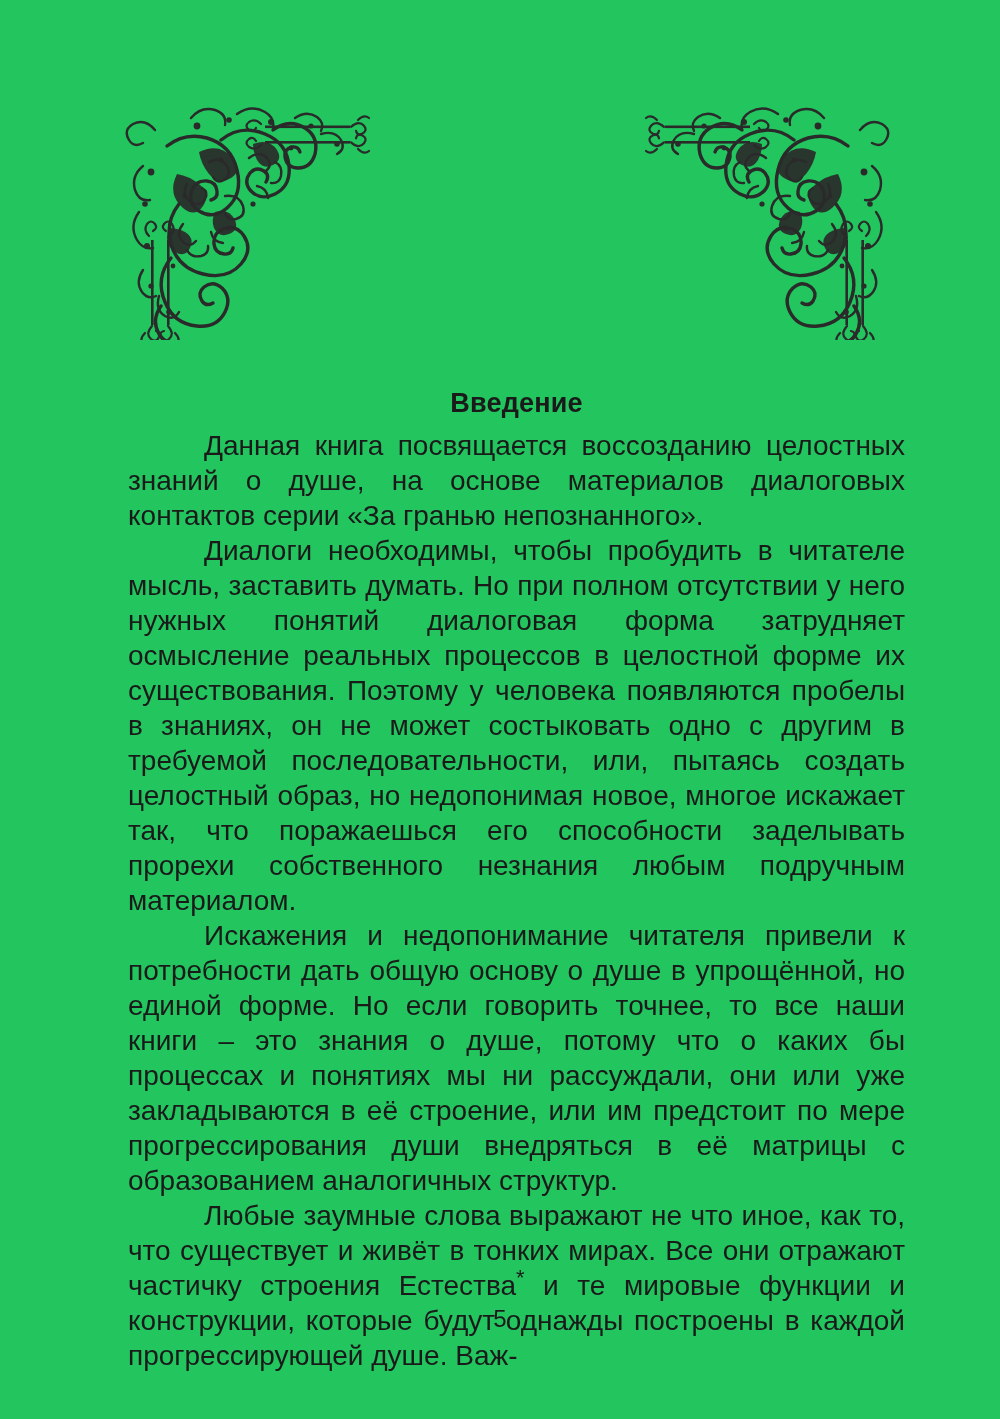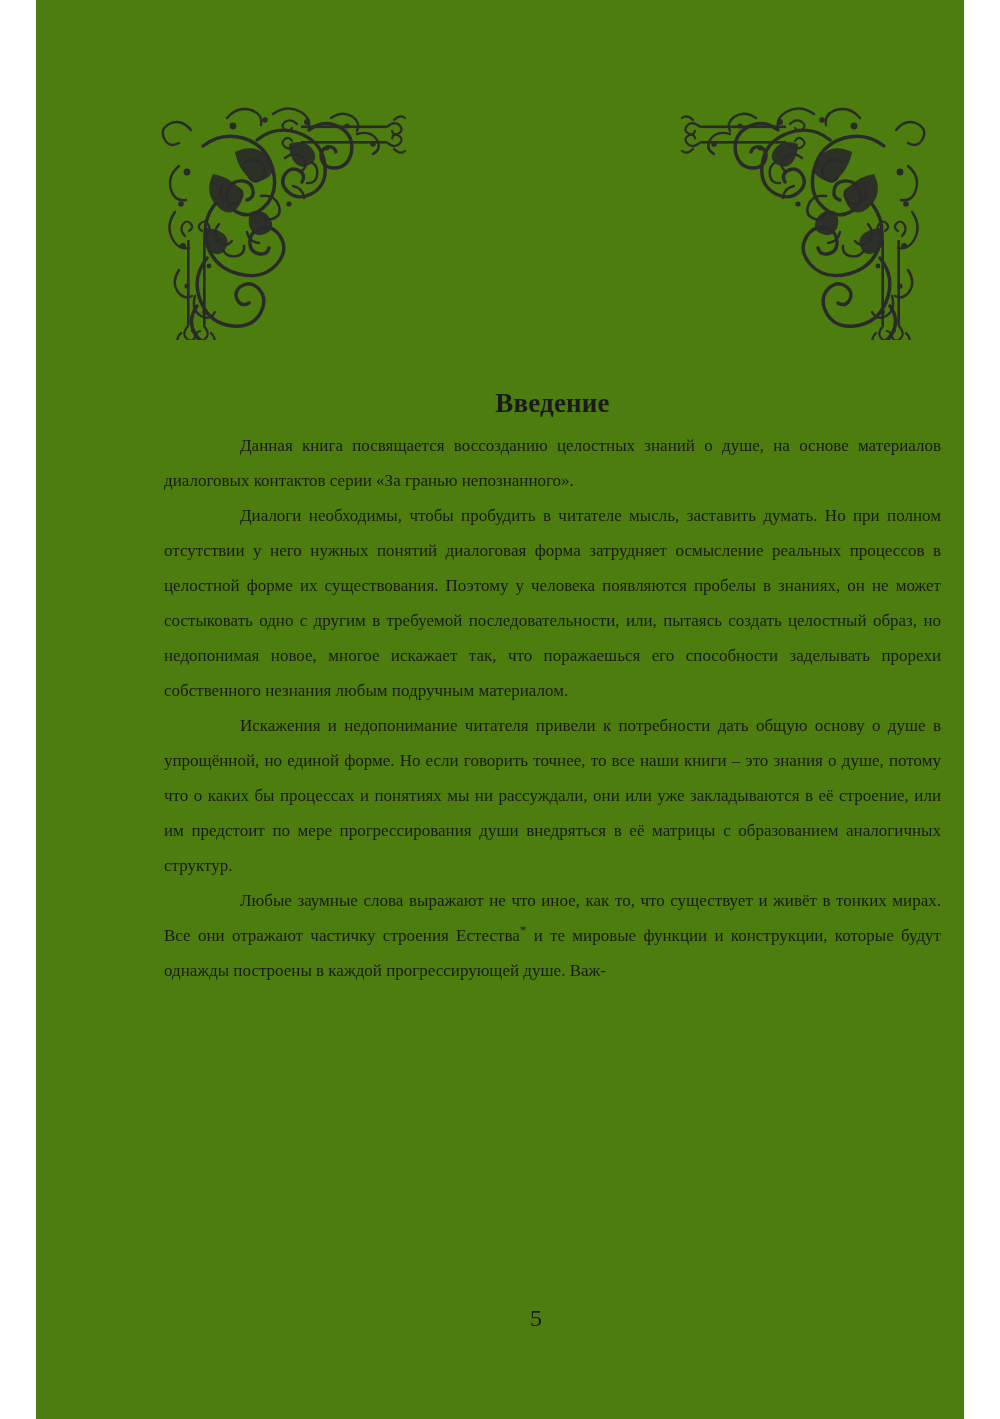--- a/index.html
+++ b/index.html
@@ -3,26 +3,26 @@
 <meta charset="utf-8">
 <title>Введение</title>
 <style>
   html, body {
     margin: 0;
     padding: 0;
     background: #ffffff;
   }
   .page {
     position: relative;
-    width: 928px;
+    width: 1000px;
     height: 1419px;
     margin: 0 auto;
-    background: #4d7c0f;
+    background: #22c55e;
     overflow: hidden;
-    font-family: Liberation Serif, serif;
+    font-family: Liberation Sans, sans-serif;
     color: #1a1a1a;
   }
 
   
   .ornament {
     position: absolute;
     width: 250px;
     height: 240px;
     pointer-events: none;
   }
@@ -42,21 +42,21 @@
     letter-spacing: 0.2px;
     line-height: 1.2;
   }
 
   
   .body-text {
     position: absolute;
     left: 128px;
     top: 428px;
     width: 777px;
-    font-size: 17px;
+    font-size: 28px;
     line-height: 35px;
     text-align: justify;
     text-justify: inter-word;
     hyphens: manual;
   }
   .body-text p {
     margin: 0;
     text-indent: 76px;
   }
   .body-text p:last-child { text-align: justify; }

